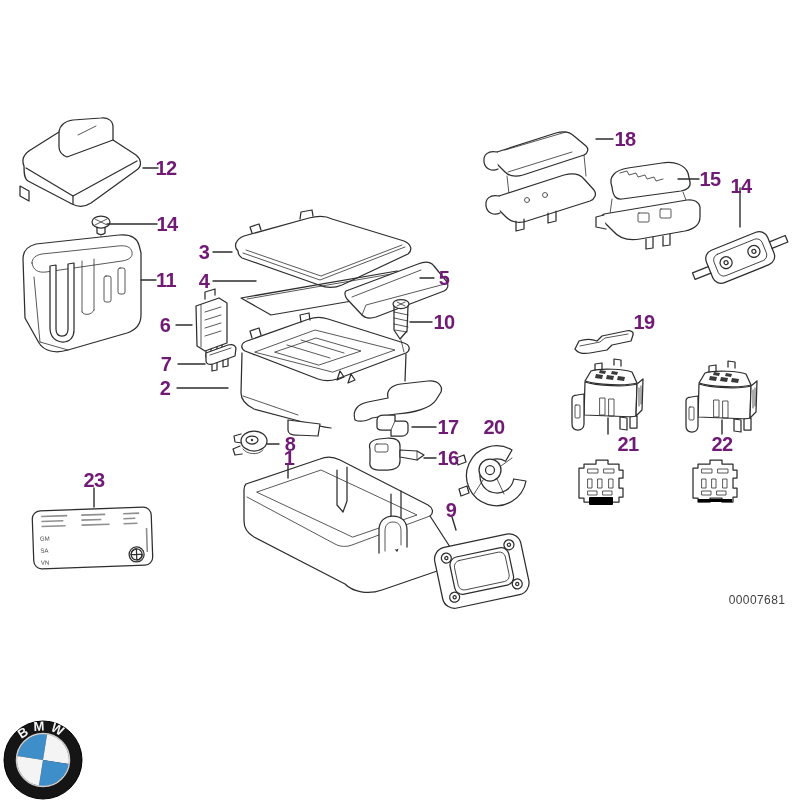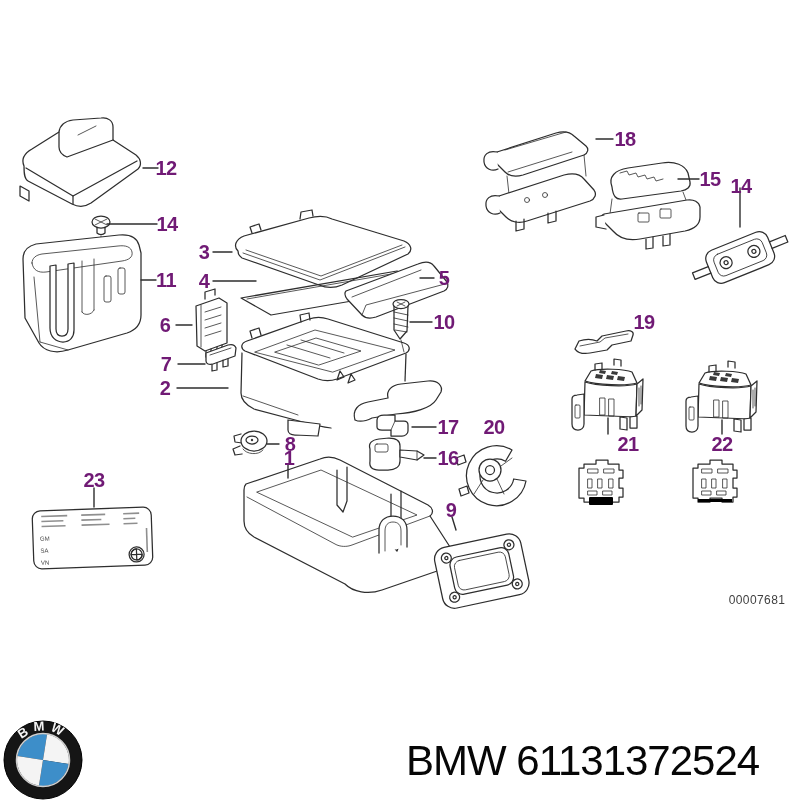--- a/index.html
+++ b/index.html
@@ -300,15 +300,14 @@
   <div class="co" style="left:448px;top:427px">17</div>
   <div class="co" style="left:625px;top:139px">18</div>
   <div class="co" style="left:644px;top:322px">19</div>
   <div class="co" style="left:494px;top:427px">20</div>
   <div class="co" style="left:628px;top:444px">21</div>
   <div class="co" style="left:722px;top:444px">22</div>
   <div class="co" style="left:94px;top:480px">23</div>
 
   <div class="dwg" style="left:757px;top:600px">00007681</div>
 
-  <div class="partnum">BMW 61131372524</div>
 
 </div>
 
 </body></html>

